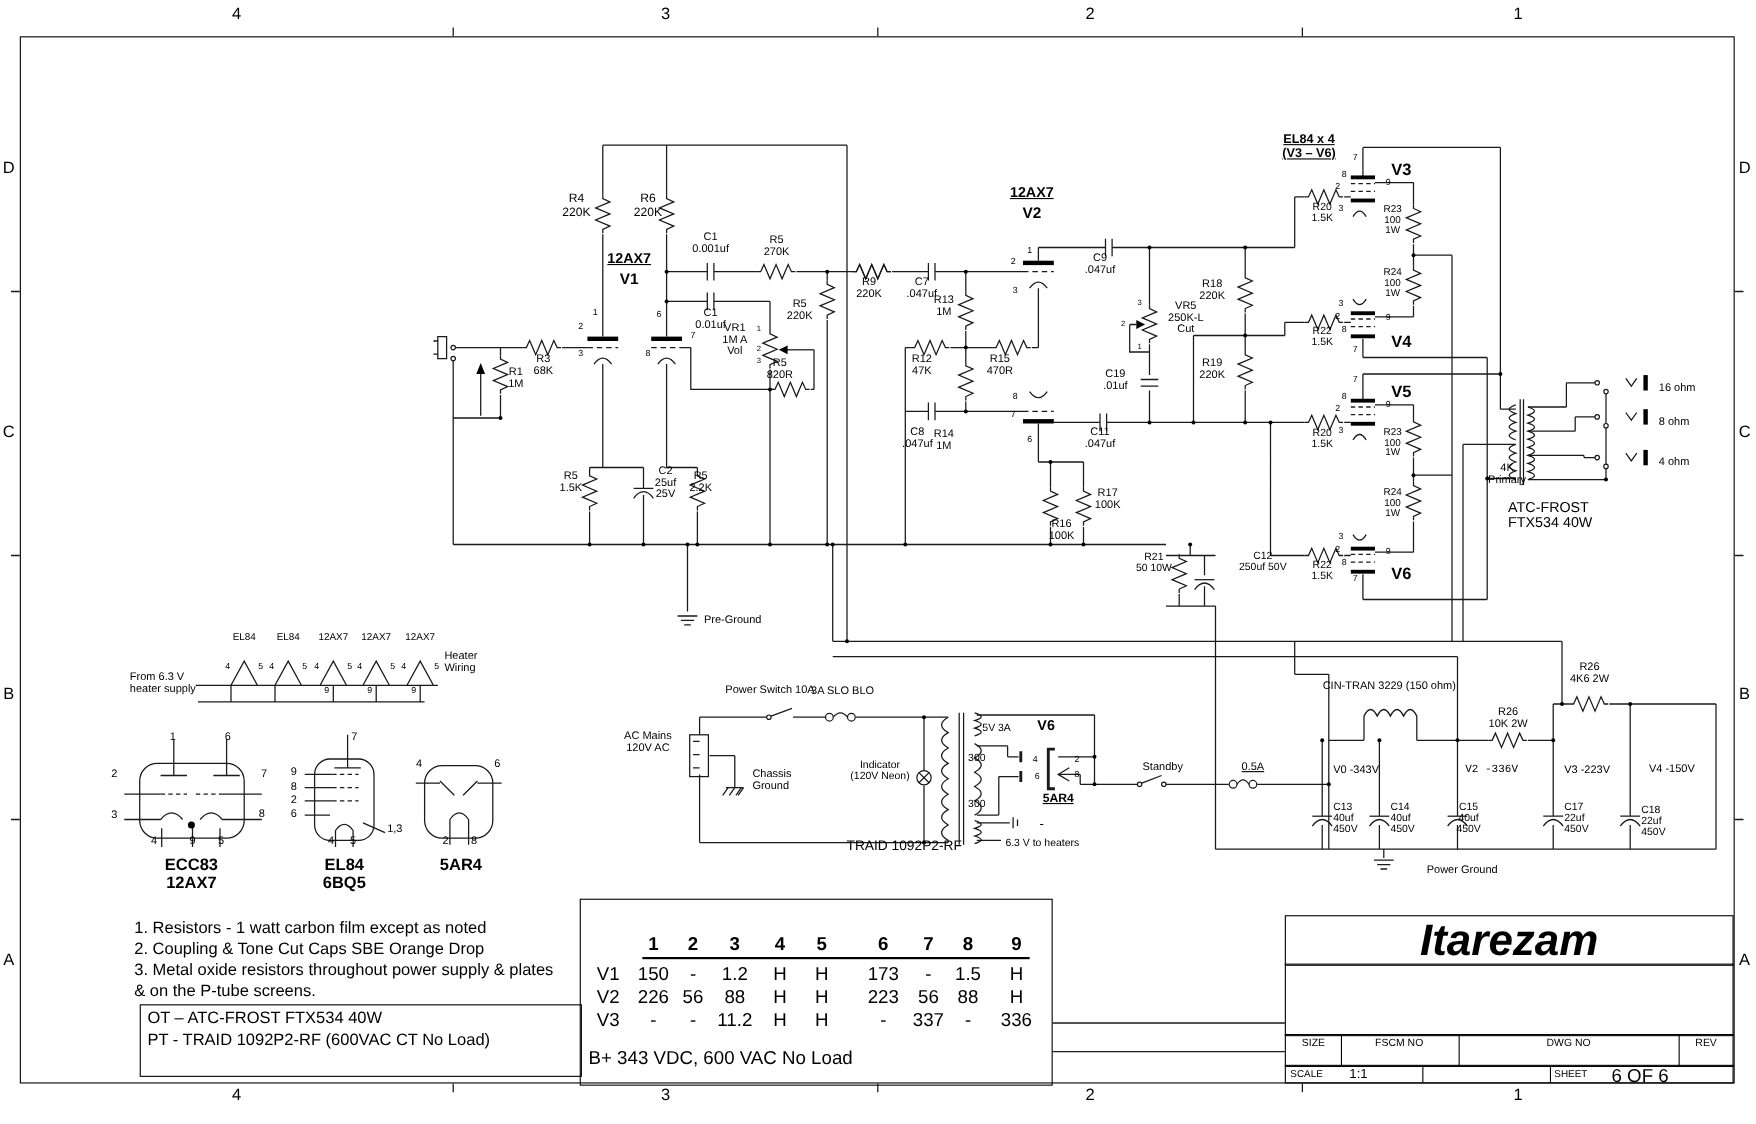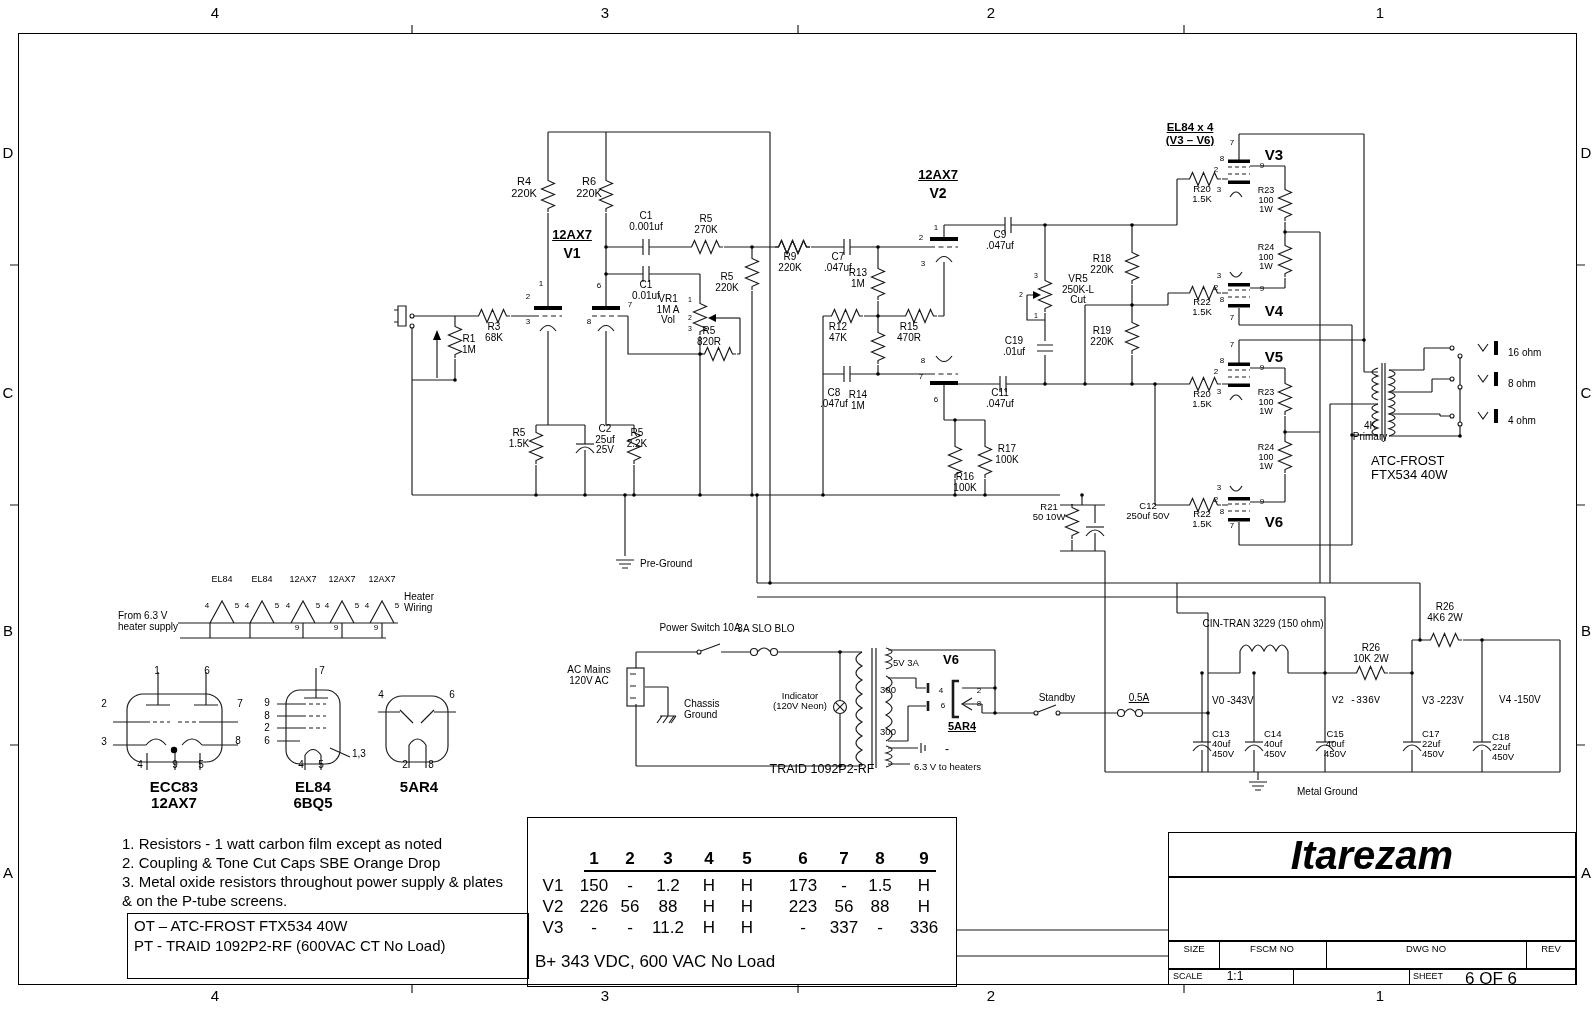--- a/index.html
+++ b/index.html
@@ -583,21 +583,21 @@
 450V</div>
       <div class="lbl" style="left: 1324px; top: 729px; font-size: 9.5px; transform: none; text-align: center;">C15
 40uf
 450V</div>
       <div class="lbl" style="left: 1422px; top: 729px; font-size: 9.5px; transform: none; text-align: left;">C17
 22uf
 450V</div>
       <div class="lbl" style="left: 1492px; top: 732px; font-size: 9.5px; transform: none; text-align: left;">C18
 22uf
 450V</div>
-      <div class="lbl" style="left: 1297px; top: 787px; font-size: 10px; transform: none; text-align: left;">Metal Ground</div>
+      <div class="lbl" style="left: 1297px; top: 787px; font-size: 10px; transform: none; text-align: left;">Power Ground</div>
     </div>
   <div id="zones">
       <div class="zone" style="left: 215px; top: 4px;">4</div>
       <div class="zone" style="left: 605px; top: 4px;">3</div>
       <div class="zone" style="left: 991px; top: 4px;">2</div>
       <div class="zone" style="left: 1380px; top: 4px;">1</div>
       <div class="zone" style="left: 215px; top: 987px;">4</div>
       <div class="zone" style="left: 605px; top: 987px;">3</div>
       <div class="zone" style="left: 991px; top: 987px;">2</div>
       <div class="zone" style="left: 1380px; top: 987px;">1</div>

